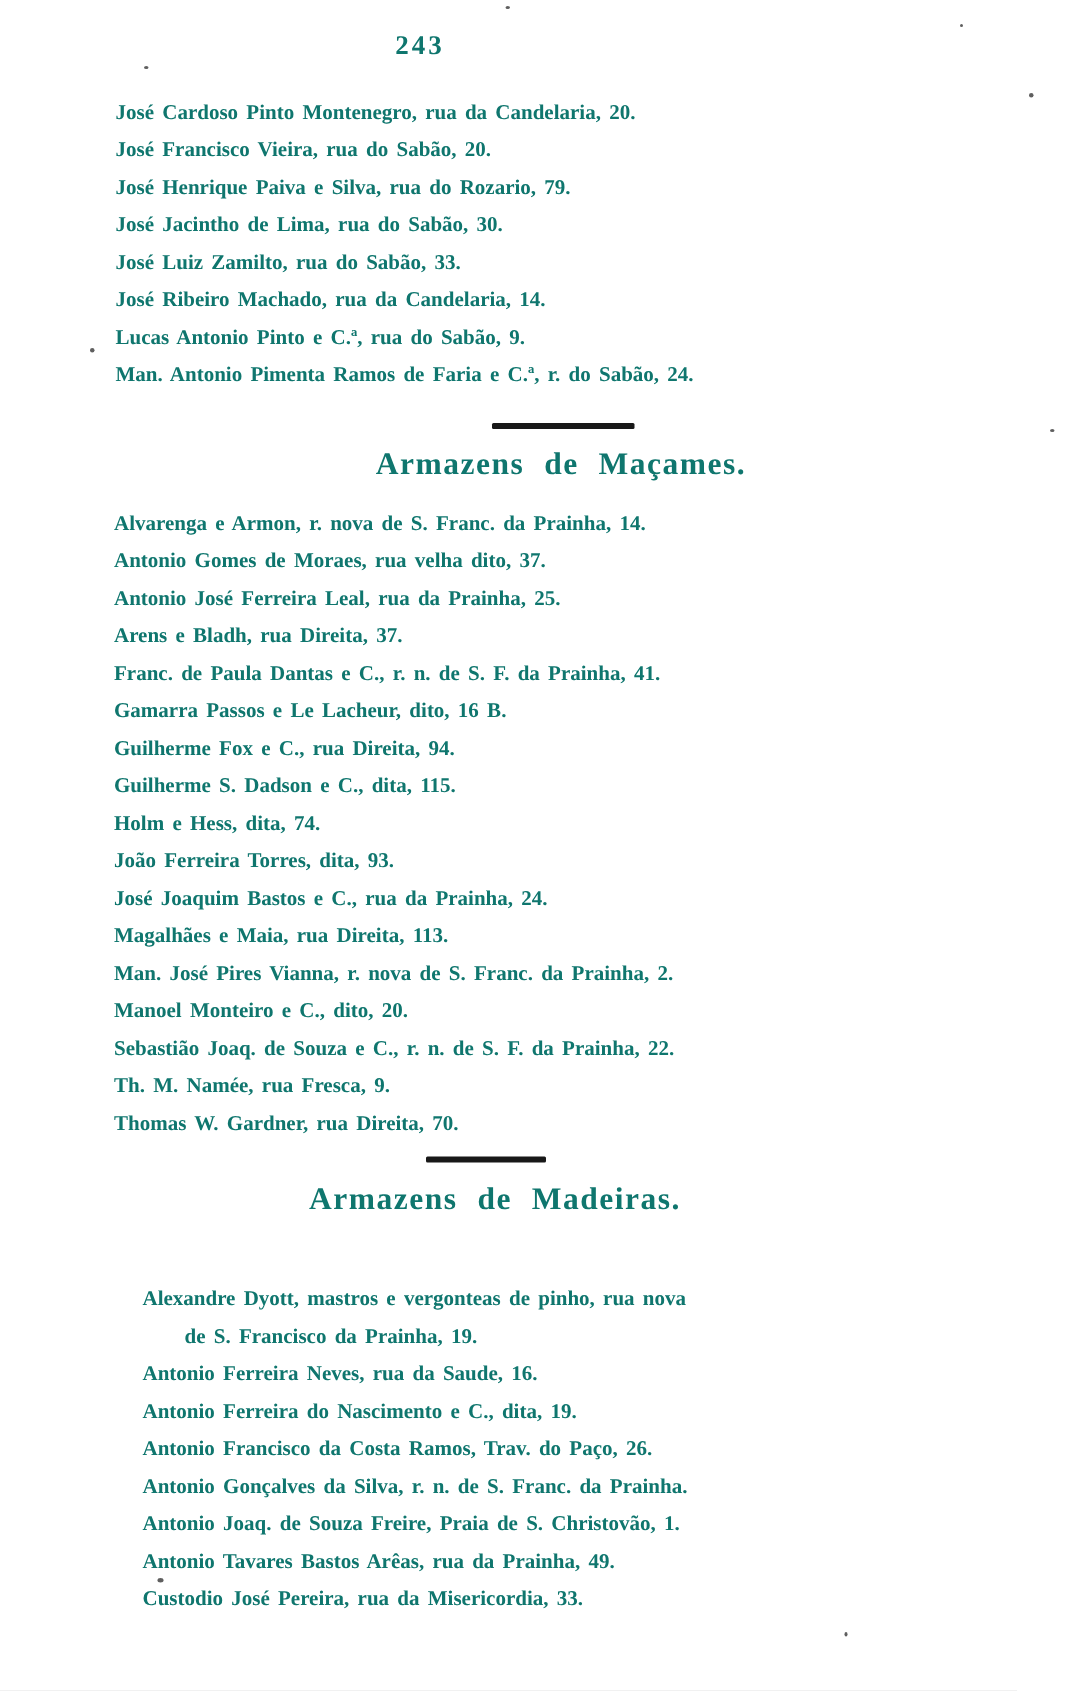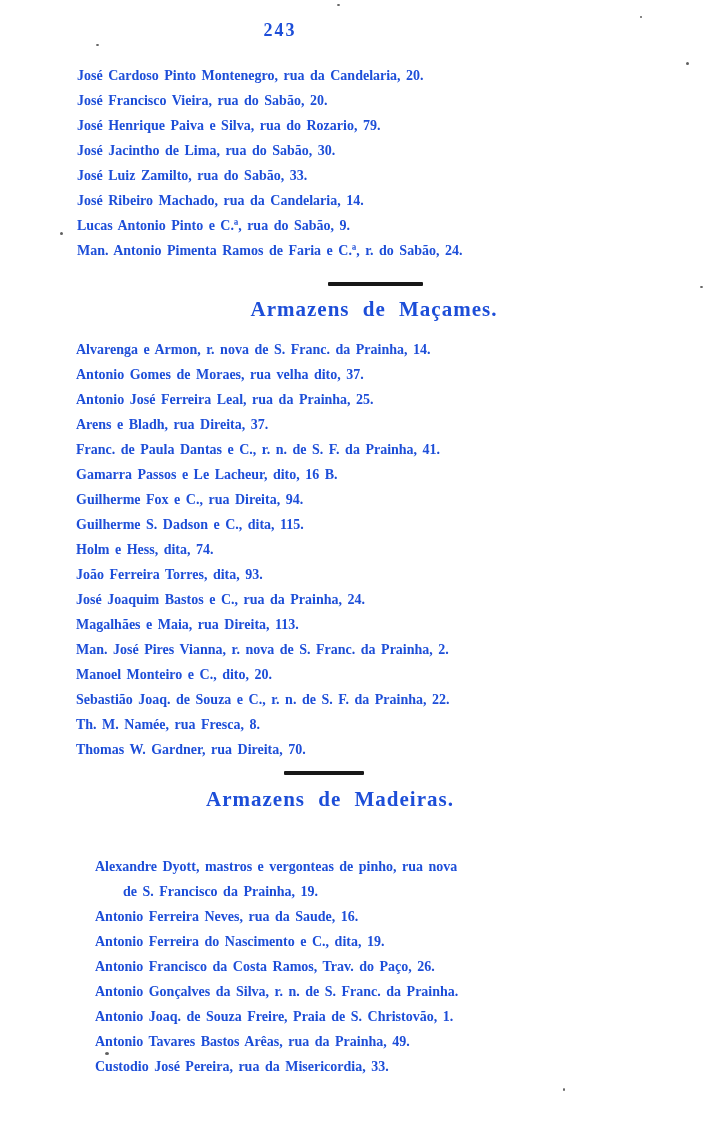--- a/index.html
+++ b/index.html
@@ -5,21 +5,21 @@
   html, body { margin: 0; padding: 0; background: #e8e8e8; }
   .page {
     position: relative;
     width: 714px;
     height: 1127px;
     margin: 0 auto;
     background: #ffffff;
     overflow: hidden;
     font-family: "Liberation Serif", "DejaVu Serif", serif;
     font-weight: 700;
-    color: #1d4ed8;
+    color: #0f766e;
   }
   .page-number {
     position: absolute;
     top: 20px;
     left: 0;
     width: 560px;
     text-align: center;
     font-size: 18px;
     letter-spacing: 2px;
   }
@@ -94,21 +94,21 @@
       <div class="entry">Gamarra Passos e Le Lacheur, dito, 16 B.</div>
       <div class="entry">Guilherme Fox e C., rua Direita, 94.</div>
       <div class="entry">Guilherme S. Dadson e C., dita, 115.</div>
       <div class="entry">Holm e Hess, dita, 74.</div>
       <div class="entry">João Ferreira Torres, dita, 93.</div>
       <div class="entry">José Joaquim Bastos e C., rua da Prainha, 24.</div>
       <div class="entry">Magalhães e Maia, rua Direita, 113.</div>
       <div class="entry">Man. José Pires Vianna, r. nova de S. Franc. da Prainha, 2.</div>
       <div class="entry">Manoel Monteiro e C., dito, 20.</div>
       <div class="entry">Sebastião Joaq. de Souza e C., r. n. de S. F. da Prainha, 22.</div>
-      <div class="entry">Th. M. Namée, rua Fresca, 8.</div>
+      <div class="entry">Th. M. Namée, rua Fresca, 9.</div>
       <div class="entry">Thomas W. Gardner, rua Direita, 70.</div>
     </div>
 
   <div class="divider" id="divider-madeiras"></div>
 
   <h2 class="section-heading" id="heading-madeiras">Armazens de Madeiras.</h2>
 
   <div class="entry-list" id="list-madeiras">
       <div class="entry">Alexandre Dyott, mastros e vergonteas de pinho, rua nova
 de S. Francisco da Prainha, 19.</div>

